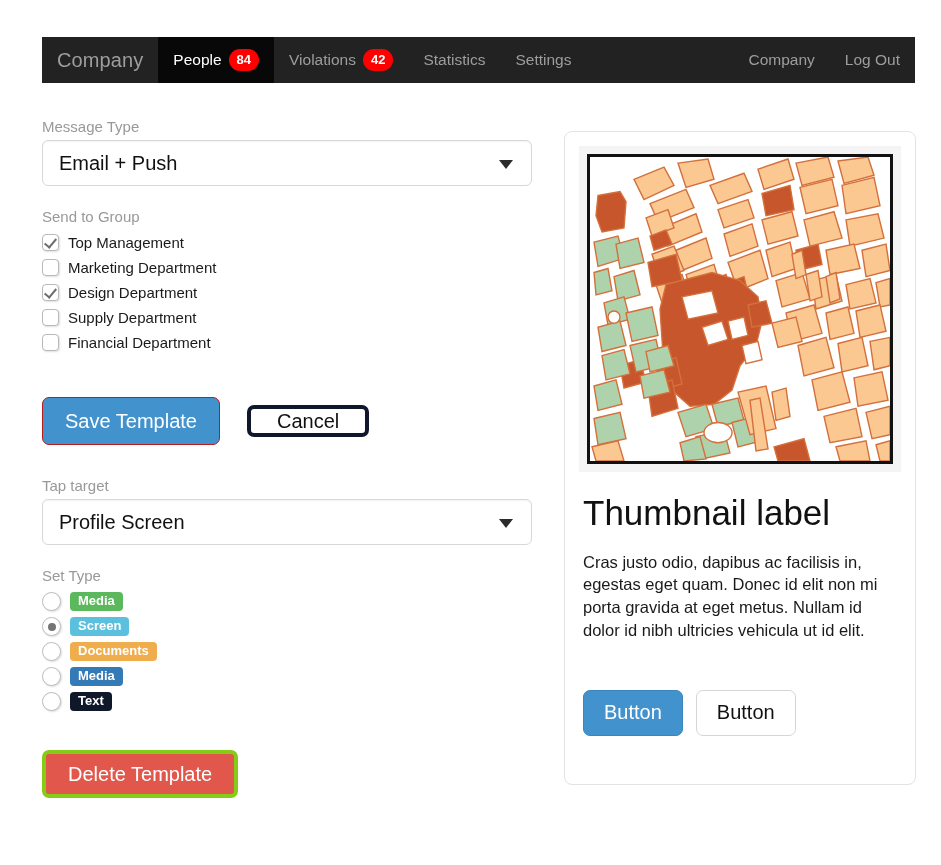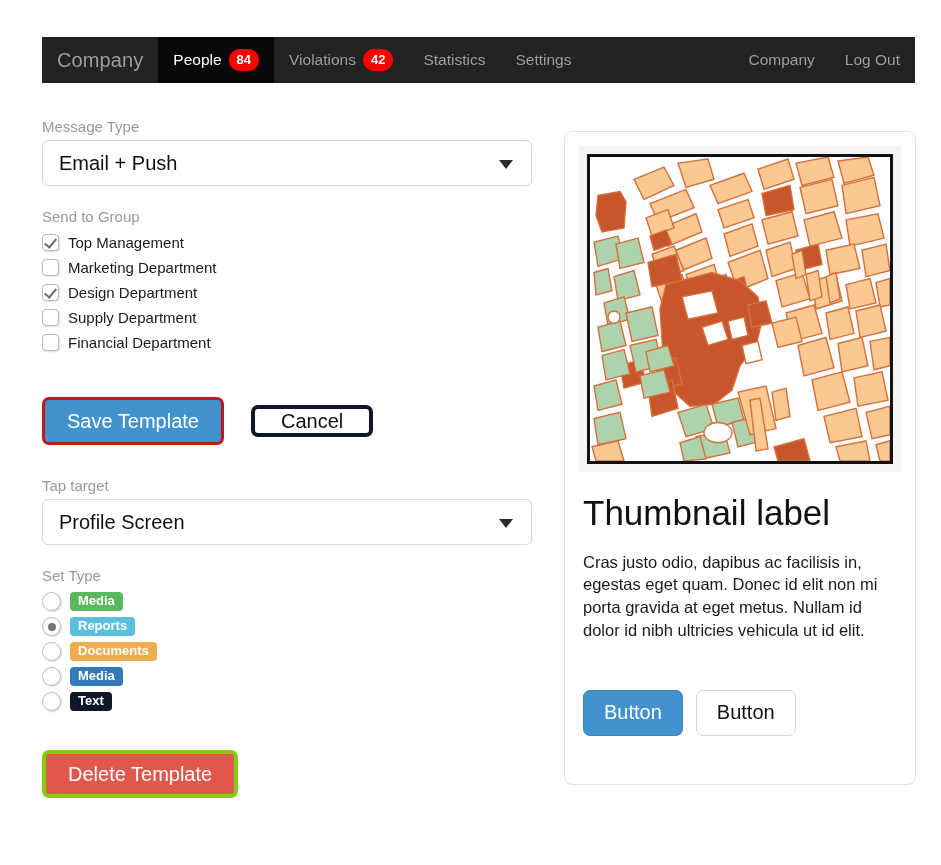--- a/index.html
+++ b/index.html
@@ -162,21 +162,21 @@
     border-radius: 7px;
     box-sizing: border-box;
     display: inline-flex;
     align-items: center;
     justify-content: center;
     white-space: nowrap;
   }
   .btn-primary {
     background: #4292cd;
     color: #ffffff;
-    border: 3px solid #b91c1c;
+    border: 1px solid #b91c1c;
     padding: 0 22px;
     height: 48px;
   }
   .btn-default {
     background: #ffffff;
     color: #111111;
     border: 4px solid #0f172a;
     padding: 0 26px;
     height: 32px;
   }
@@ -388,21 +388,21 @@
 
     <div class="settype-block">
       <label class="field-label">Set Type</label>
 
       <div class="radio-row">
         <span class="radio"></span>
         <span class="tag" style="background:#5cb85c;">Media</span>
       </div>
       <div class="radio-row">
         <span class="radio selected"></span>
-        <span class="tag" style="background:#5bc0de;">Reports</span>
+        <span class="tag" style="background:#5bc0de;">Screen</span>
       </div>
       <div class="radio-row">
         <span class="radio"></span>
         <span class="tag" style="background:#f0ad4e;">Documents</span>
       </div>
       <div class="radio-row">
         <span class="radio"></span>
         <span class="tag" style="background:#337ab7;">Media</span>
       </div>
       <div class="radio-row">

